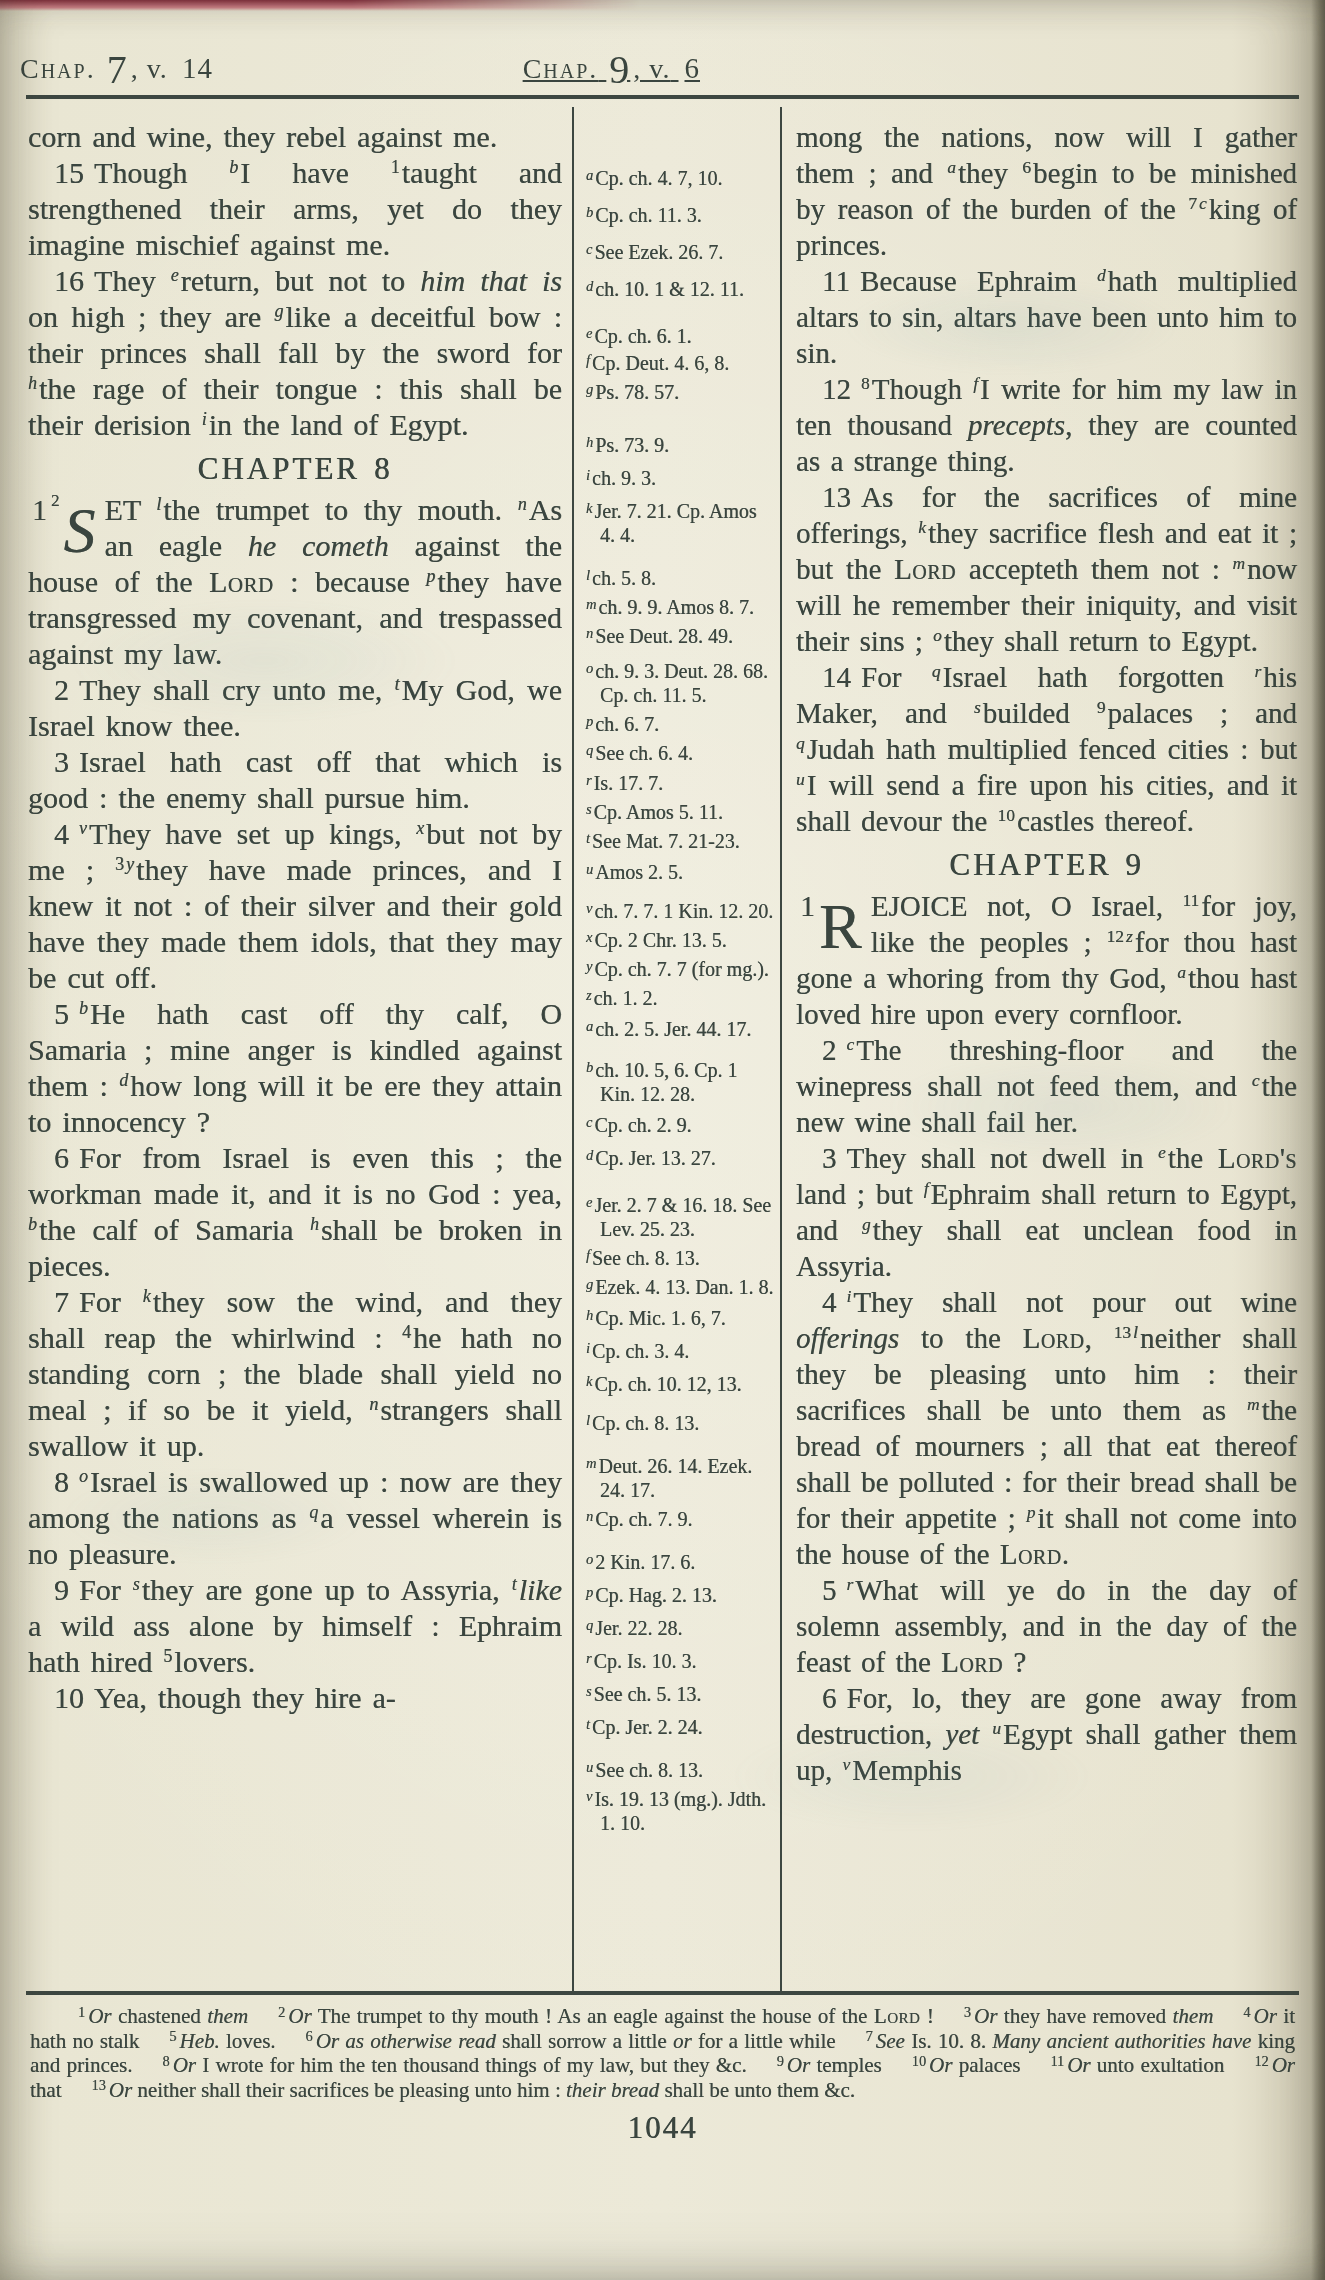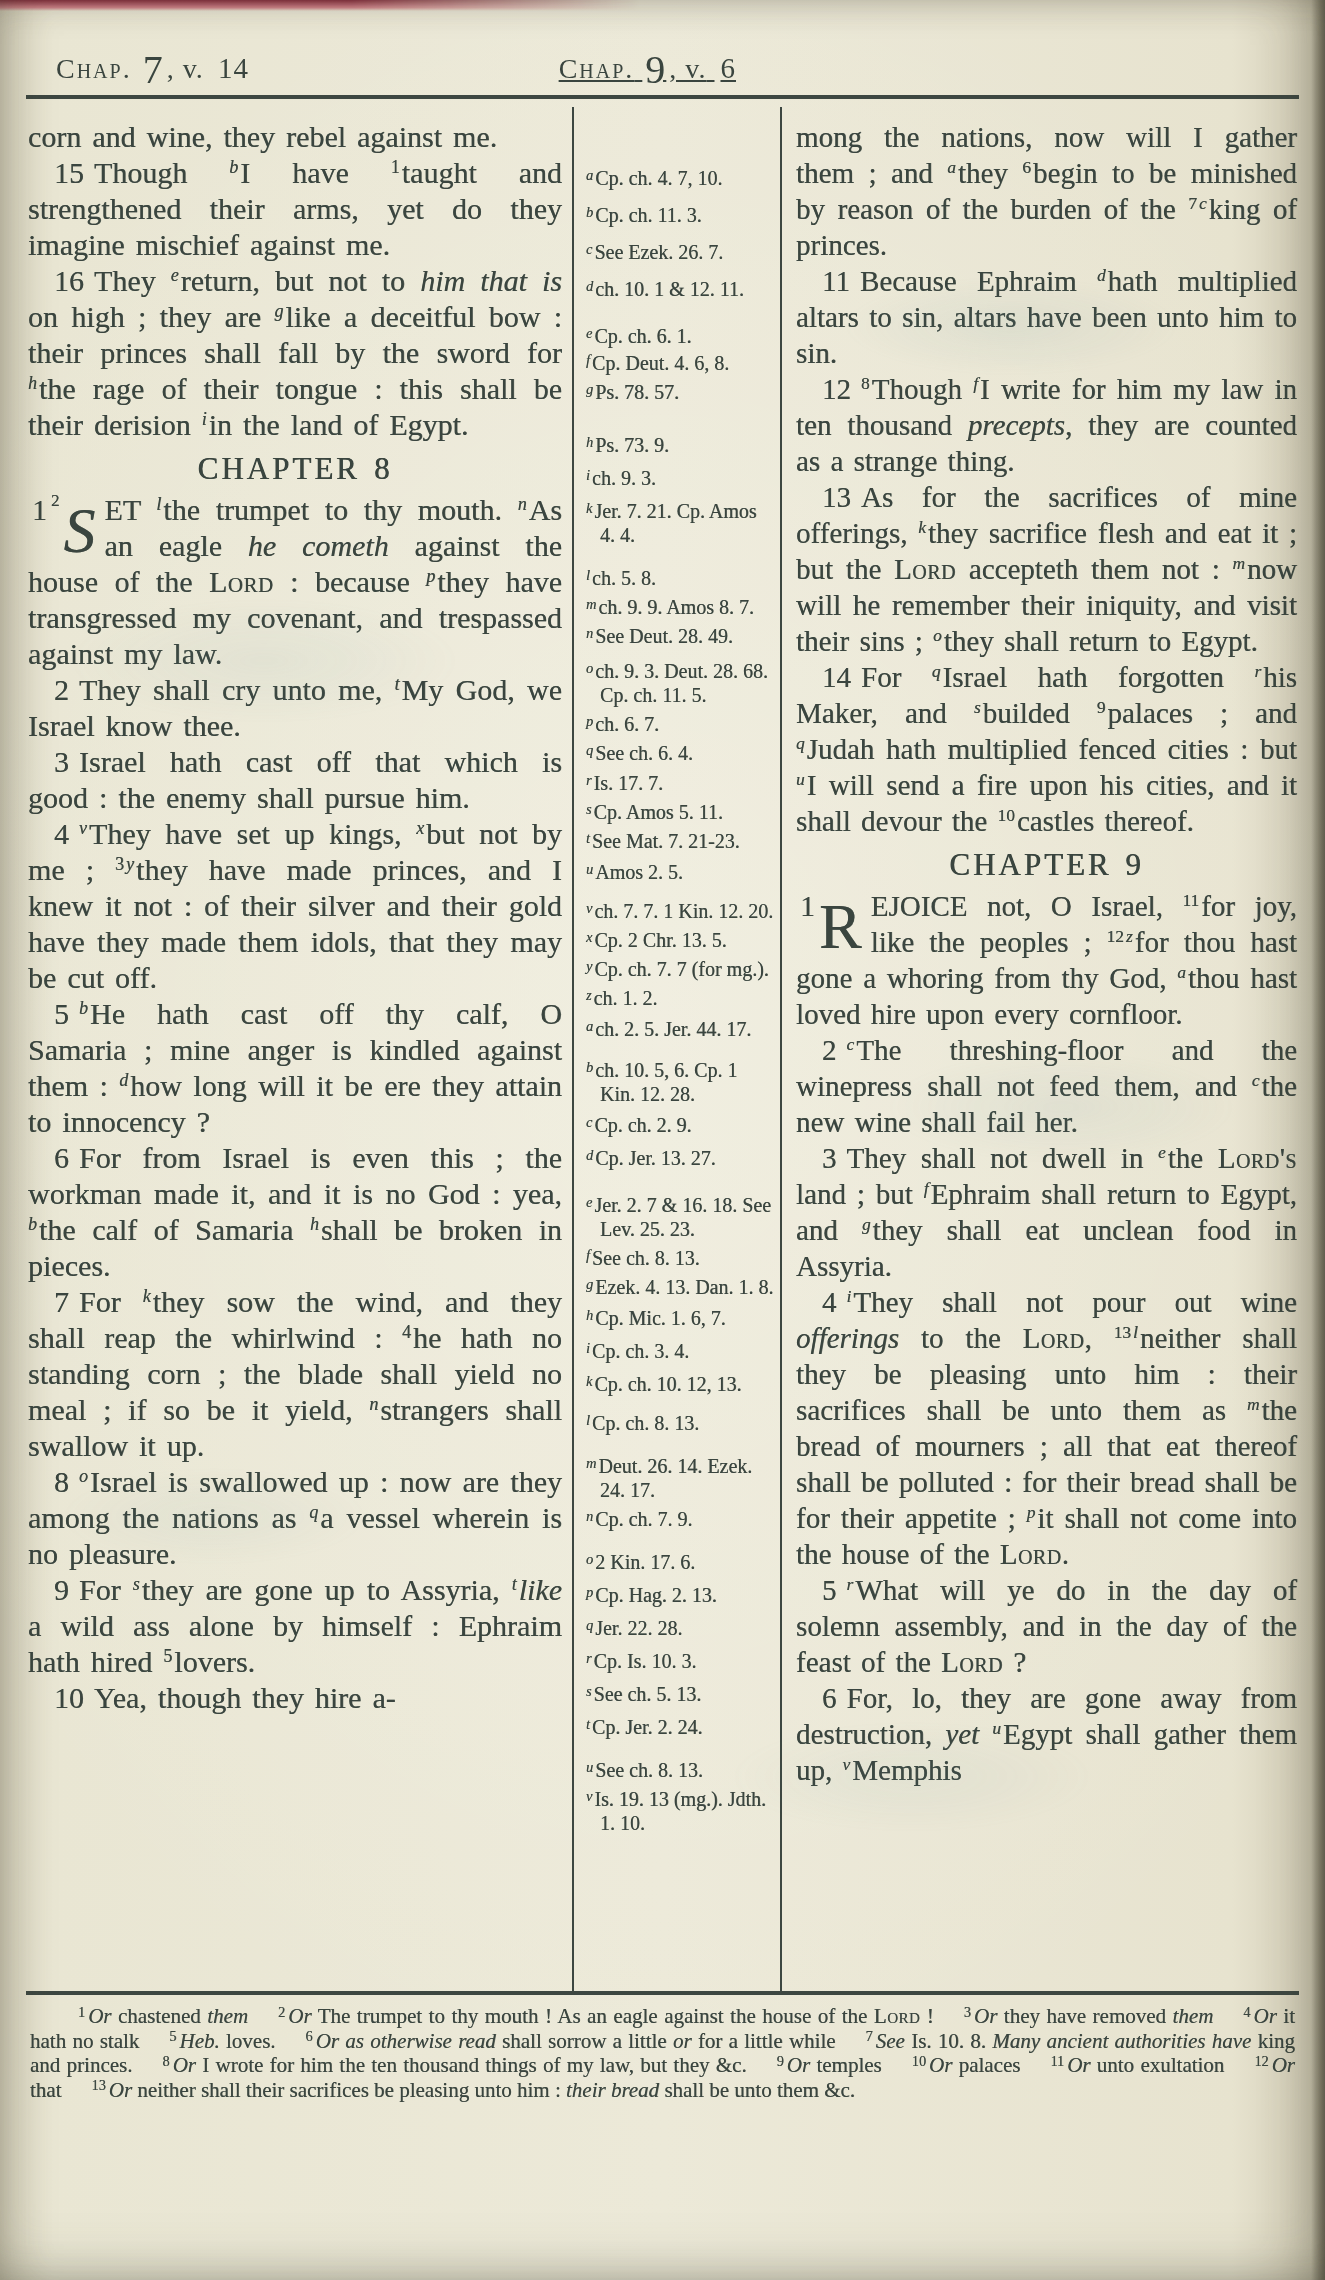--- a/index.html
+++ b/index.html
@@ -23,21 +23,21 @@
             mask-image:linear-gradient(90deg,#000 0,#000 55%,transparent 100%);}
   .right-edge{position:absolute;top:0;right:0;width:14px;height:2280px;
     background:linear-gradient(90deg,rgba(60,55,40,0) 0,rgba(60,55,40,0.45) 70%,rgba(40,38,28,0.55) 100%);}
   .ghost{position:absolute;left:40px;top:140px;right:40px;bottom:280px;pointer-events:none;filter:blur(2px);
     background:
       radial-gradient(240px 70px at 78% 10%, rgba(115,150,152,0.10), transparent 70%),
       radial-gradient(280px 90px at 18% 28%, rgba(115,150,152,0.08), transparent 70%),
       radial-gradient(250px 80px at 82% 52%, rgba(115,150,152,0.09), transparent 70%),
       radial-gradient(220px 70px at 14% 74%, rgba(115,150,152,0.07), transparent 70%),
       radial-gradient(260px 80px at 70% 88%, rgba(115,150,152,0.07), transparent 70%);}
-  .header{display:flex;align-items:flex-start;padding:52px 36px 0 56px;}
+  .header{display:flex;align-items:flex-start;padding:52px 36px 0 20px;}
   .h-side{width:340px;font-size:28px;letter-spacing:1px;white-space:nowrap;}
   .h-right{text-align:right;text-decoration:underline;}
   .h-title{flex:1;text-align:center;font-size:35px;font-weight:bold;letter-spacing:2px;
     text-shadow:0.4px 0.2px 0 currentColor;}
   .hc{font-variant:small-caps;letter-spacing:2px;}
   .hnum{font-size:40px;line-height:0;vertical-align:-5px;padding:0 3px;}
   .hv{font-size:29px;padding-left:6px;}
   .rule{border-top:4px solid var(--rule,#3d4741);margin:10px 26px 0 26px;}
   .rule2{margin:0 26px;}
   .cols{display:flex;margin:8px 26px 0 26px;height:1884px;overflow:hidden;text-shadow:0.35px 0.15px 0 rgba(58,69,63,0.75);}
@@ -168,13 +168,14 @@
         <p class="verse"><span class="vnum">2</span><sup class="ref">c</sup>The threshing-floor and the winepress shall not feed them, and <sup class="ref">c</sup>the new wine shall fail her.</p>
         <p class="verse"><span class="vnum">3</span>They shall not dwell in <sup class="ref">e</sup>the <span class="sc">Lord's</span> land&nbsp;; but <sup class="ref">f</sup>Ephraim shall return to Egypt, and <sup class="ref">g</sup>they shall eat unclean food in Assyria.</p>
         <p class="verse"><span class="vnum">4</span><sup class="ref">i</sup>They shall not pour out wine <i>offerings</i> to the <span class="sc">Lord</span>, <sup class="fn">13</sup><sup class="ref">l</sup>neither shall they be pleasing unto him&nbsp;: their sacrifices shall be unto them as <sup class="ref">m</sup>the bread of mourners&nbsp;; all that eat thereof shall be polluted&nbsp;: for their bread shall be for their appetite&nbsp;; <sup class="ref">p</sup>it shall not come into the house of the <span class="sc">Lord</span>.</p>
         <p class="verse"><span class="vnum">5</span><sup class="ref">r</sup>What will ye do in the day of solemn assembly, and in the day of the feast of the <span class="sc">Lord</span>&nbsp;?</p>
         <p class="verse"><span class="vnum">6</span>For, lo, they are gone away from destruction, <i>yet</i> <sup class="ref">u</sup>Egypt shall gather them up, <sup class="ref">v</sup>Memphis</p>
       </div>
   </div>
 
   <div class="rule rule2"></div>
   <div class="footnotes"><span class="fnitem"><sup class="fn">1</sup><i>Or</i> chastened <i>them</i></span><span class="fnsp"></span><span class="fnitem"><sup class="fn">2</sup><i>Or</i> The trumpet to thy mouth&nbsp;!  As an eagle against the house of the <span class="sc">Lord</span>&nbsp;!</span><span class="fnsp"></span><span class="fnitem"><sup class="fn">3</sup><i>Or</i> they have removed <i>them</i></span><span class="fnsp"></span><span class="fnitem"><sup class="fn">4</sup><i>Or</i> it hath no stalk</span><span class="fnsp"></span><span class="fnitem"><sup class="fn">5</sup><i>Heb.</i> loves.</span><span class="fnsp"></span><span class="fnitem"><sup class="fn">6</sup><i>Or as otherwise read</i> shall sorrow a little <i>or</i> for a little while</span><span class="fnsp"></span><span class="fnitem"><sup class="fn">7</sup><i>See</i> Is. 10. 8.  <i>Many ancient authorities have</i> king and princes.</span><span class="fnsp"></span><span class="fnitem"><sup class="fn">8</sup><i>Or</i> I wrote for him the ten thousand things of my law, but they &amp;c.</span><span class="fnsp"></span><span class="fnitem"><sup class="fn">9</sup><i>Or</i> temples</span><span class="fnsp"></span><span class="fnitem"><sup class="fn">10</sup><i>Or</i> palaces</span><span class="fnsp"></span><span class="fnitem"><sup class="fn">11</sup><i>Or</i> unto exultation</span><span class="fnsp"></span><span class="fnitem"><sup class="fn">12</sup><i>Or</i> that</span><span class="fnsp"></span><span class="fnitem"><sup class="fn">13</sup><i>Or</i> neither shall their sacrifices be pleasing unto him&nbsp;: <i>their bread</i> shall be unto them &amp;c.</span></div>
+  <div class="pageno">1044</div>
 </div>
 
 </body></html>

